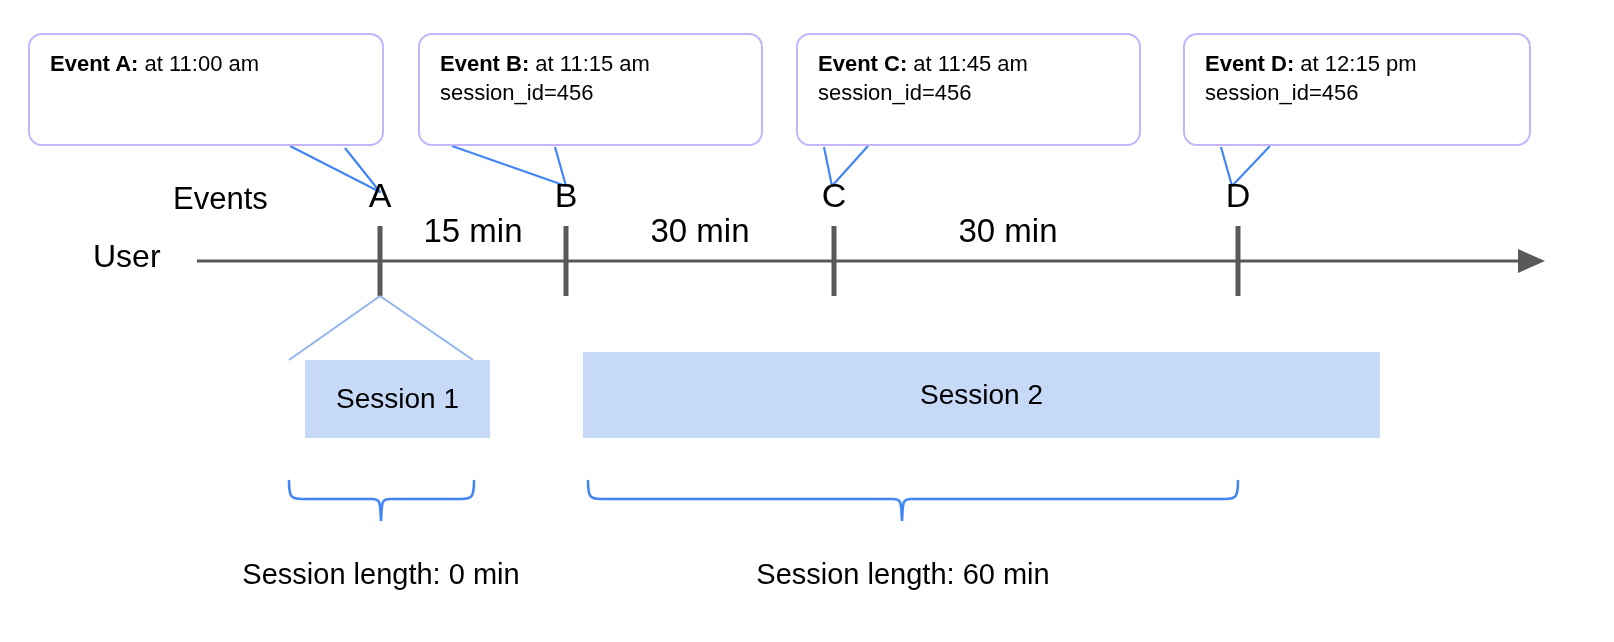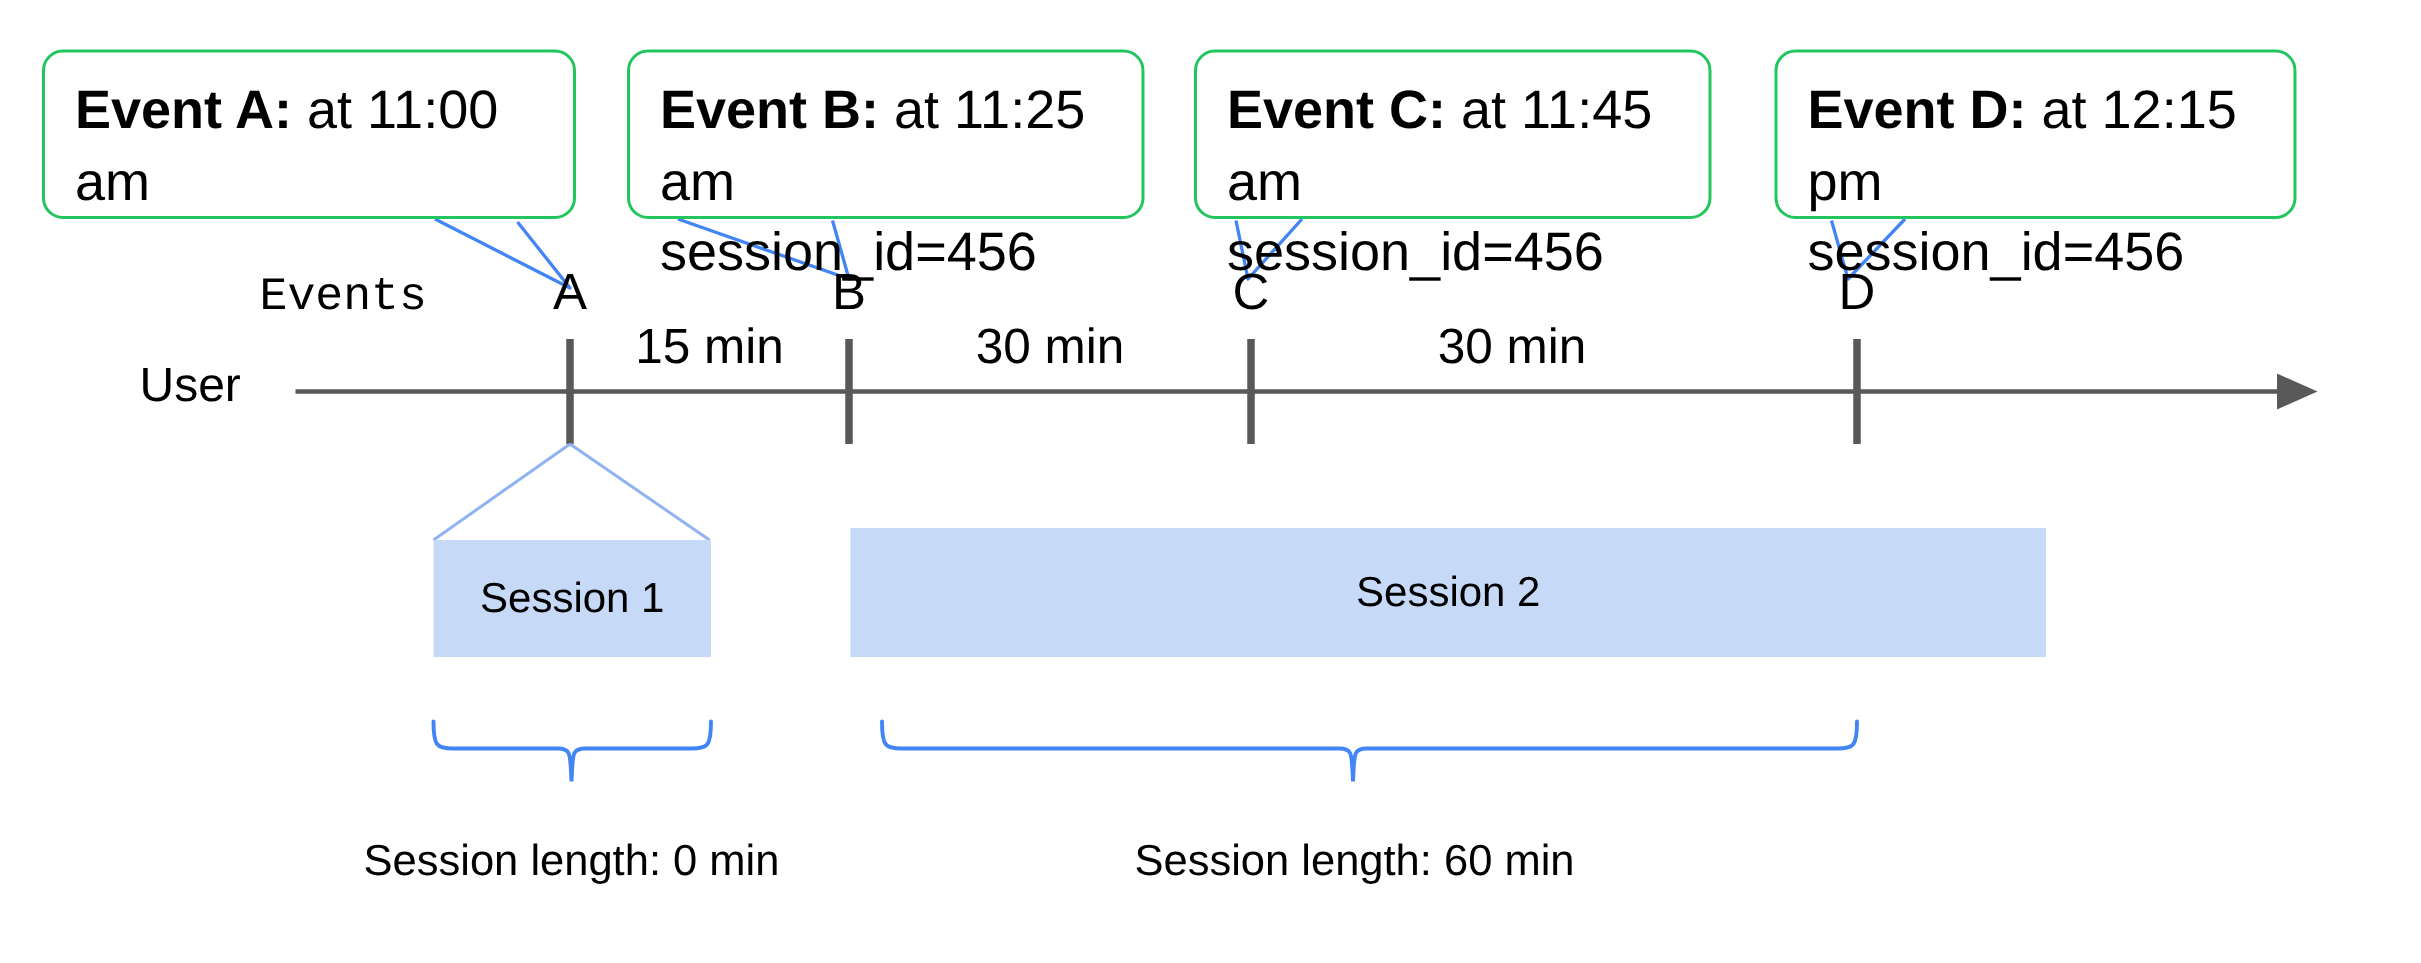--- a/index.html
+++ b/index.html
@@ -19,25 +19,25 @@
     position: absolute;
     left: 0; top: 0;
     width: 1614px;
     height: 642px;
   }
 
   
   .callout {
     position: absolute;
     box-sizing: border-box;
-    border: 2px solid #22c55e;
+    border: 2px solid #c4b5fd;
     border-radius: 14px;
     background: #ffffff;
     padding: 14px 18px 14px 20px;
-    font-size: 36px;
+    font-size: 22px;
     line-height: 1.32;
     color: #000000;
     z-index: 5;
   }
   .callout .bold {
     font-weight: bold;
   }
   .callout .line2 {
     display: block;
   }
@@ -53,21 +53,20 @@
 
   
   .lbl {
     position: absolute;
     white-space: nowrap;
     z-index: 4;
   }
   .row-label-events {
     font-size: 31px;
     color: #000000;
-    font-family: Liberation Mono, monospace;
   }
   .row-label-user {
     font-size: 32px;
     color: #000000;
   }
   .event-letter {
     font-size: 34px;
     color: #000000;
     text-align: center;
   }
@@ -80,20 +79,21 @@
   
   .session-bar {
     position: absolute;
     background: #c6d9f7;
     display: flex;
     align-items: center;
     justify-content: center;
     font-size: 28px;
     color: #000000;
     z-index: 3;
+    margin-left: 16px;
   }
 
   
   .session-length {
     position: absolute;
     font-size: 29px;
     color: #000000;
     white-space: nowrap;
     text-align: center;
     z-index: 4;
@@ -139,21 +139,21 @@
     <path d="M 289,481 C 289,497 291,499 302,499 L 372,499 C 381,499 380,503 381,521 C 382,503 381,499 390,499 L 461,499 C 472,499 474,497 474,481" fill="none" stroke="#4285f4" stroke-width="2.6" stroke-linecap="round"></path>
 
     <path d="M 588,481 C 588,497 590,499 601,499 L 893,499 C 902,499 901,503 902,521 C 903,503 902,499 911,499 L 1225,499 C 1236,499 1238,497 1238,481" fill="none" stroke="#4285f4" stroke-width="2.6" stroke-linecap="round"></path>
   </svg>
 
   <div class="callout" style="left:28px; top:33px; width:356px; height:113px;">
     <span class="bold">Event A:</span><span> at 11:00 am</span>
   </div>
 
   <div class="callout" style="left:418px; top:33px; width:345px; height:113px;">
-    <span class="bold">Event B:</span><span> at 11:25 am</span>
+    <span class="bold">Event B:</span><span> at 11:15 am</span>
     <span class="line2">session_id=456</span>
   </div>
 
   <div class="callout" style="left:796px; top:33px; width:345px; height:113px;">
     <span class="bold">Event C:</span><span> at 11:45 am</span>
     <span class="line2">session_id=456</span>
   </div>
 
   <div class="callout" style="left:1163px; top:33px; width:348px; height:113px;margin-left:20px;">
     <span class="bold">Event D:</span><span> at 12:15 pm</span>

